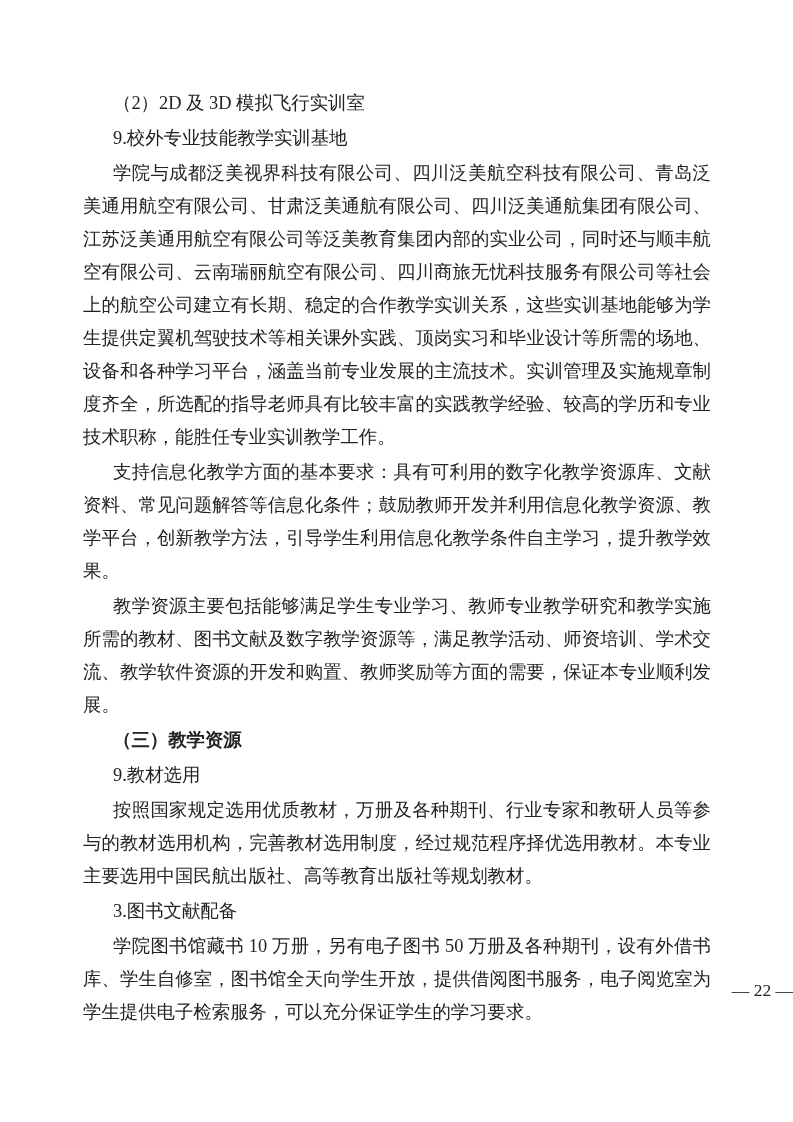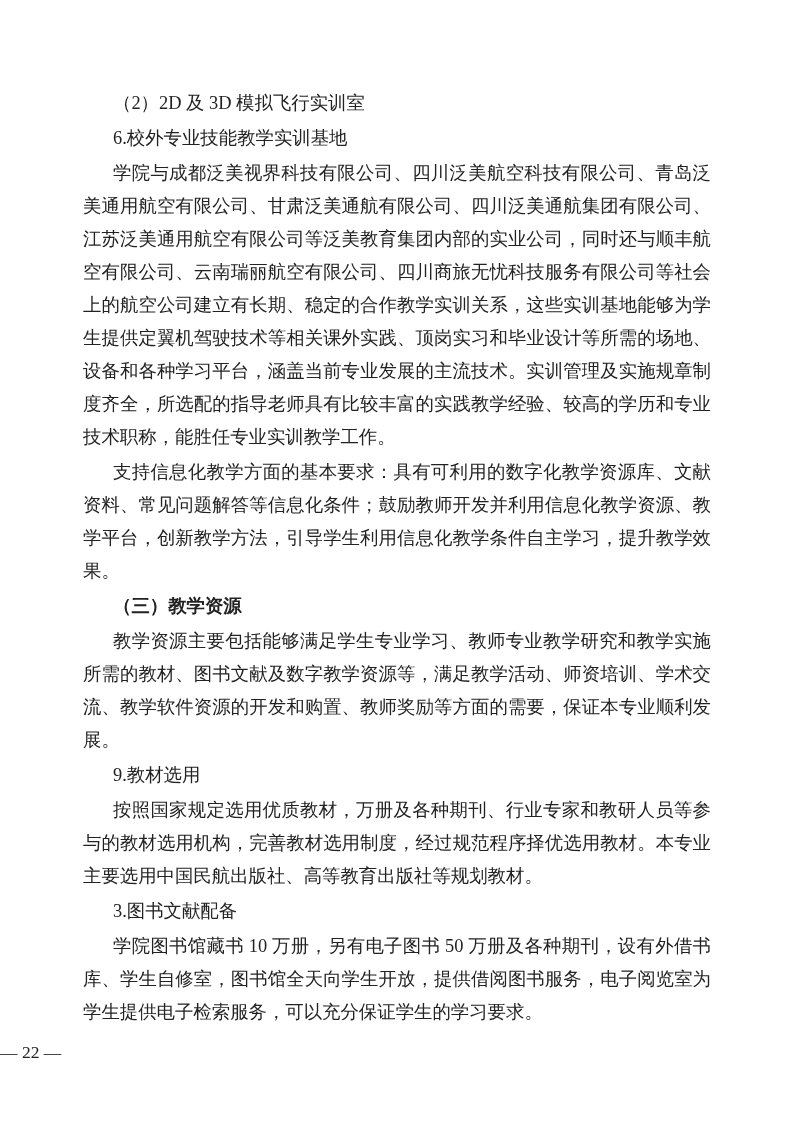--- a/index.html
+++ b/index.html
@@ -30,40 +30,40 @@
     text-justify: inter-ideograph;
     text-indent: 30px;
     font-family: "Liberation Serif", serif;
     word-break: break-all;
   }
   .para.bold {
     font-weight: 700;
   }
   .footer {
     position: absolute;
-    top: 1038px;
+    top: 976px;
     left: 0;
     width: 100%;
-    text-align: left;
+    text-align: right;
     font-size: 17.5px;
     line-height: 28px;
     color: #222222;
     font-family: "Liberation Serif", serif;
   }
 </style>
 </head>
 <body>
 
 <div class="page">
   <div class="content">
       <p class="para">（2）2D 及 3D 模拟飞行实训室</p>
-      <p class="para">6.校外专业技能教学实训基地</p>
+      <p class="para">9.校外专业技能教学实训基地</p>
       <p class="para">学院与成都泛美视界科技有限公司、四川泛美航空科技有限公司、青岛泛美通用航空有限公司、甘肃泛美通航有限公司、四川泛美通航集团有限公司、江苏泛美通用航空有限公司等泛美教育集团内部的实业公司，同时还与顺丰航空有限公司、云南瑞丽航空有限公司、四川商旅无忧科技服务有限公司等社会上的航空公司建立有长期、稳定的合作教学实训关系，这些实训基地能够为学生提供定翼机驾驶技术等相关课外实践、顶岗实习和毕业设计等所需的场地、设备和各种学习平台，涵盖当前专业发展的主流技术。实训管理及实施规章制度齐全，所选配的指导老师具有比较丰富的实践教学经验、较高的学历和专业技术职称，能胜任专业实训教学工作。</p>
       <p class="para">支持信息化教学方面的基本要求：具有可利用的数字化教学资源库、文献资料、常见问题解答等信息化条件；鼓励教师开发并利用信息化教学资源、教学平台，创新教学方法，引导学生利用信息化教学条件自主学习，提升教学效果。</p>
+      <p class="para">教学资源主要包括能够满足学生专业学习、教师专业教学研究和教学实施所需的教材、图书文献及数字教学资源等，满足教学活动、师资培训、学术交流、教学软件资源的开发和购置、教师奖励等方面的需要，保证本专业顺利发展。</p>
       <p class="para bold">（三）教学资源</p>
-      <p class="para">教学资源主要包括能够满足学生专业学习、教师专业教学研究和教学实施所需的教材、图书文献及数字教学资源等，满足教学活动、师资培训、学术交流、教学软件资源的开发和购置、教师奖励等方面的需要，保证本专业顺利发展。</p>
       <p class="para">9.教材选用</p>
       <p class="para">按照国家规定选用优质教材，万册及各种期刊、行业专家和教研人员等参与的教材选用机构，完善教材选用制度，经过规范程序择优选用教材。本专业主要选用中国民航出版社、高等教育出版社等规划教材。</p>
       <p class="para">3.图书文献配备</p>
       <p class="para">学院图书馆藏书 10 万册，另有电子图书 50 万册及各种期刊，设有外借书库、学生自修室，图书馆全天向学生开放，提供借阅图书服务，电子阅览室为学生提供电子检索服务，可以充分保证学生的学习要求。</p>
     </div>
   <div class="footer">— 22 —</div>
 </div>
 
 </body></html>

